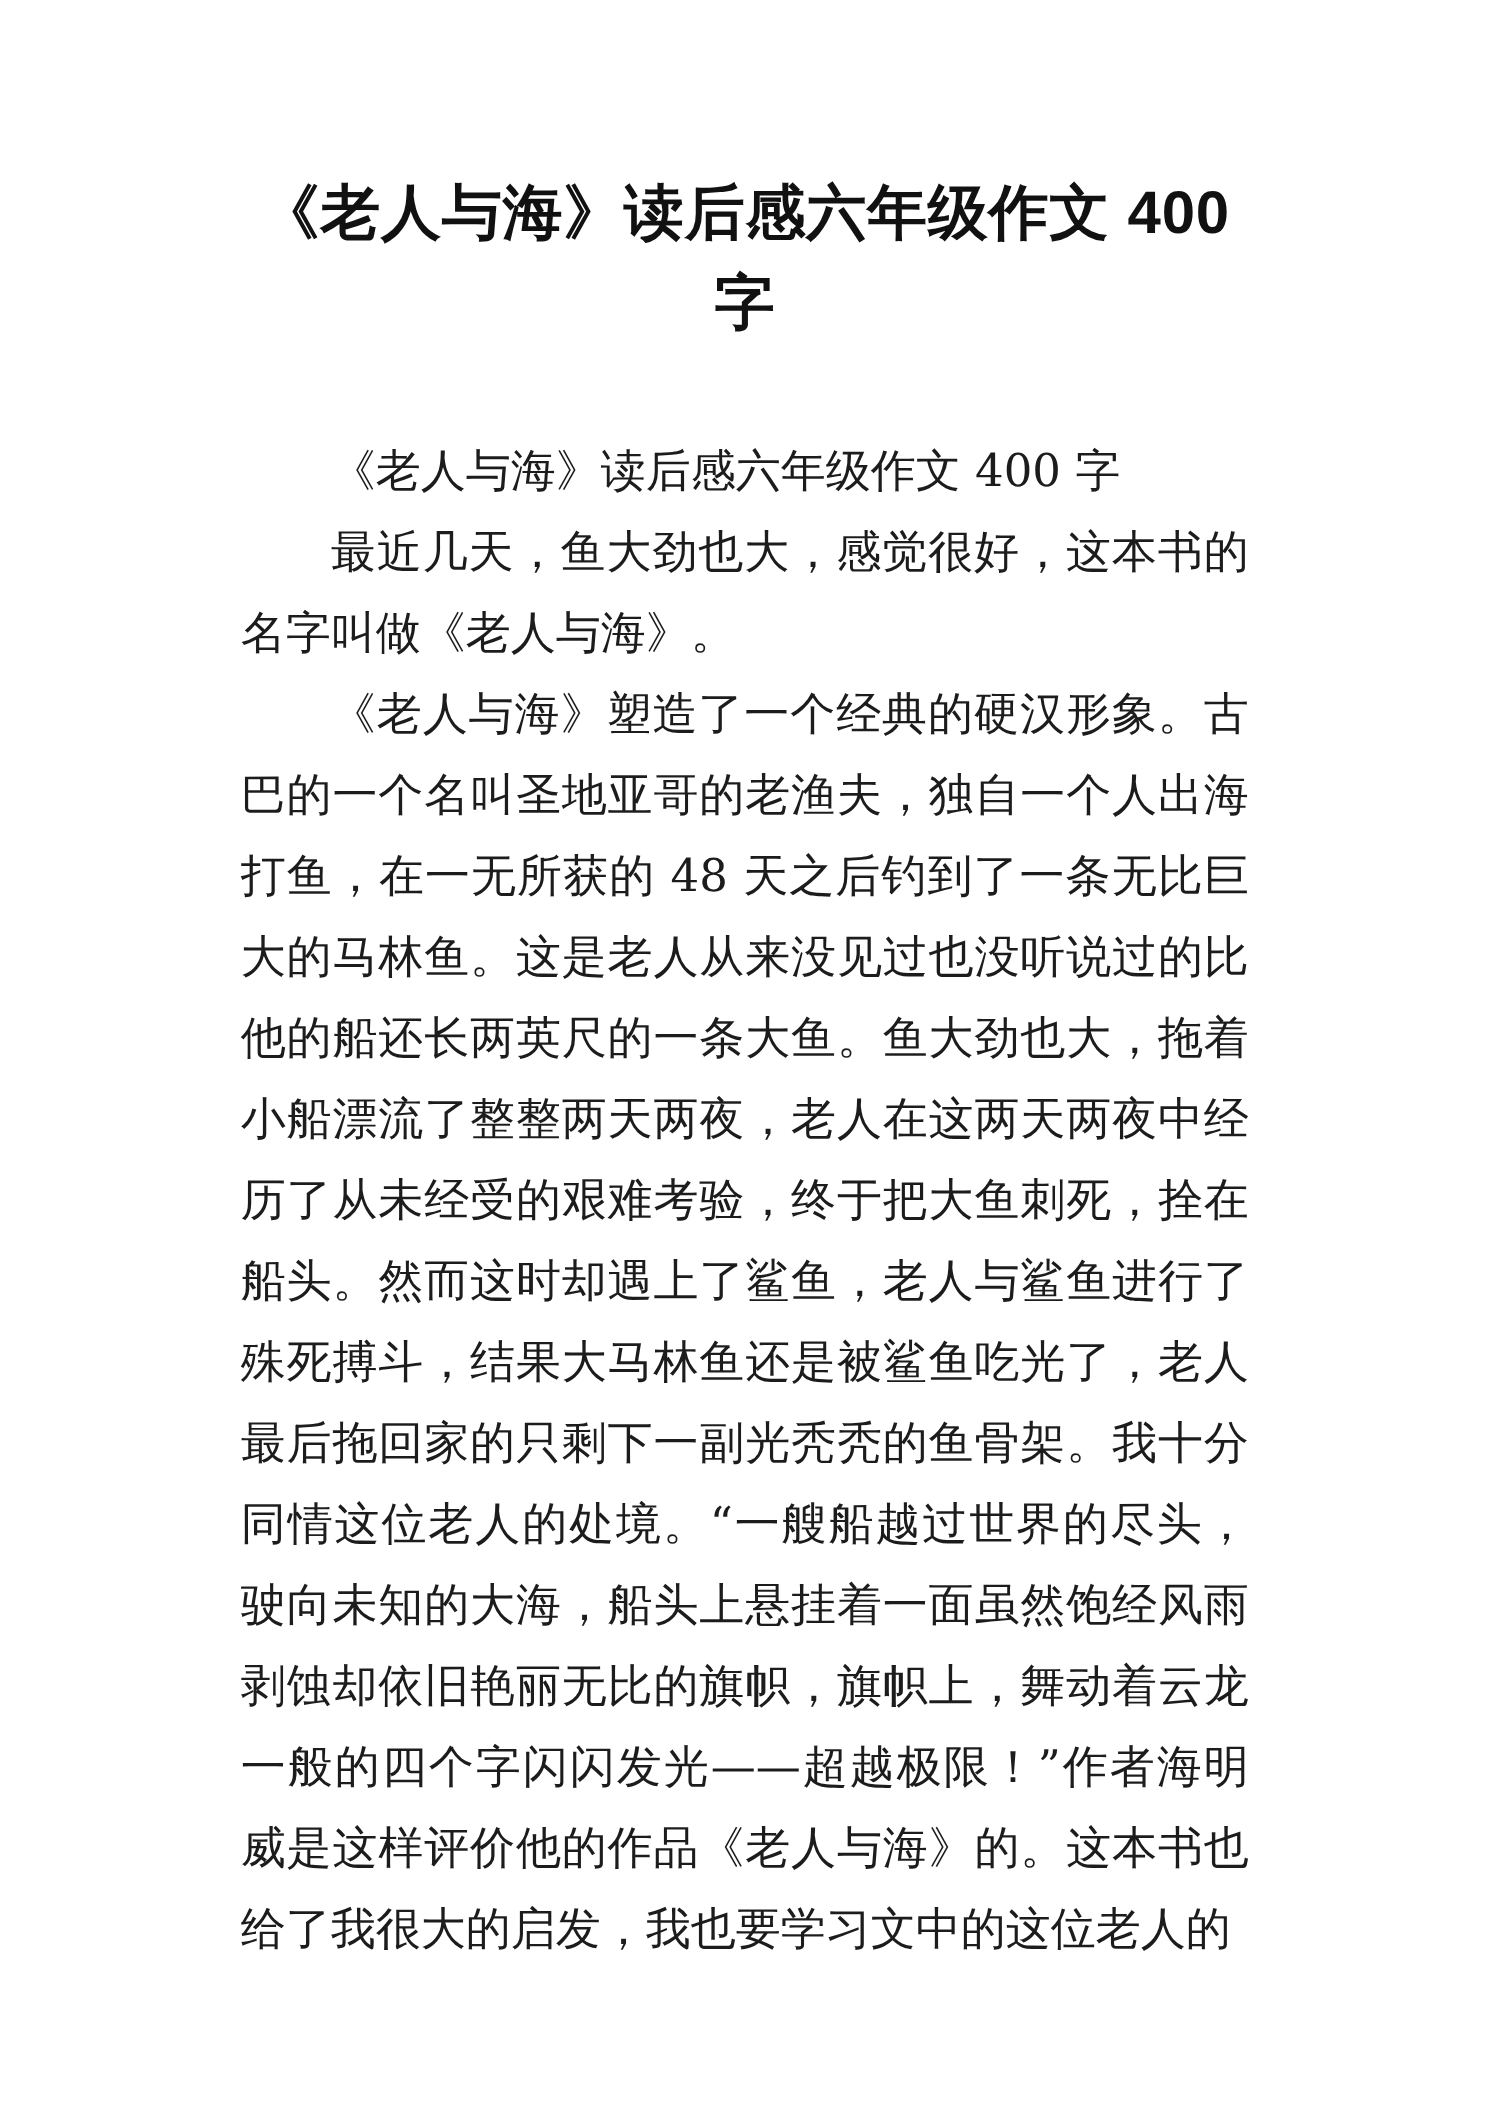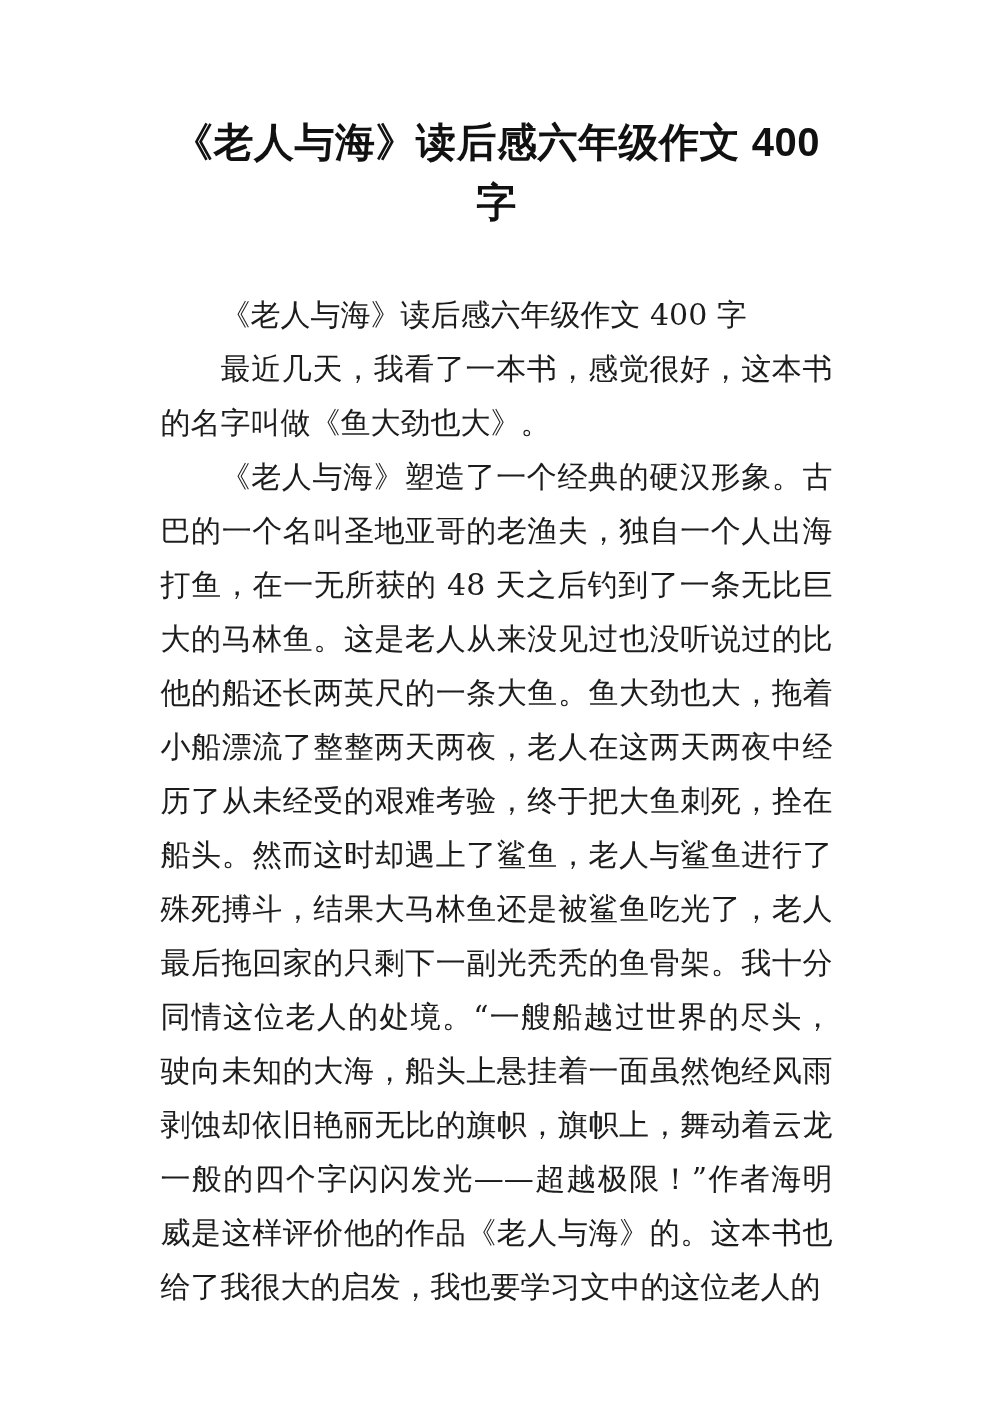--- a/index.html
+++ b/index.html
@@ -47,16 +47,16 @@
   }
 </style>
 </head>
 <body>
 
 <div class="page">
   <h1 class="doc-title">《老人与海》读后感六年级作文 400 字</h1>
 
   <div class="doc-body">
     <p>《老人与海》读后感六年级作文 400 字</p>
-    <p>最近几天，我看了一本书，感觉很好，这本书的名字叫做《鱼大劲也大》。</p>
+    <p>最近几天，鱼大劲也大，感觉很好，这本书的名字叫做《老人与海》。</p>
     <p>《老人与海》塑造了一个经典的硬汉形象。古巴的一个名叫圣地亚哥的老渔夫，独自一个人出海打鱼，在一无所获的 48 天之后钓到了一条无比巨大的马林鱼。这是老人从来没见过也没听说过的比他的船还长两英尺的一条大鱼。鱼大劲也大，拖着小船漂流了整整两天两夜，老人在这两天两夜中经历了从未经受的艰难考验，终于把大鱼刺死，拴在船头。然而这时却遇上了鲨鱼，老人与鲨鱼进行了殊死搏斗，结果大马林鱼还是被鲨鱼吃光了，老人最后拖回家的只剩下一副光秃秃的鱼骨架。我十分同情这位老人的处境。“一艘船越过世界的尽头，驶向未知的大海，船头上悬挂着一面虽然饱经风雨剥蚀却依旧艳丽无比的旗帜，旗帜上，舞动着云龙一般的四个字闪闪发光——超越极限！”作者海明威是这样评价他的作品《老人与海》的。这本书也给了我很大的启发，我也要学习文中的这位老人的</p>
   </div>
 </div>
 
 </body></html>

